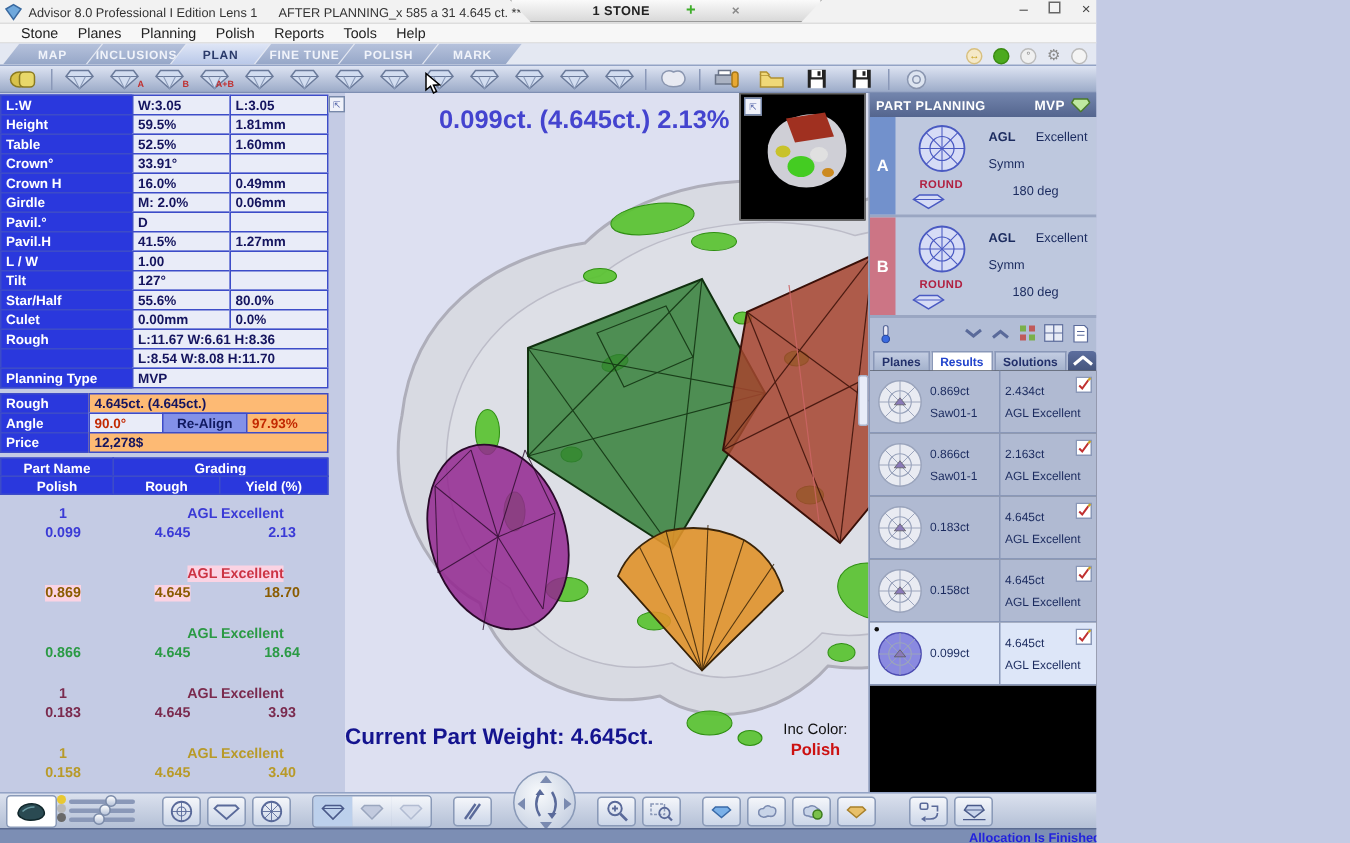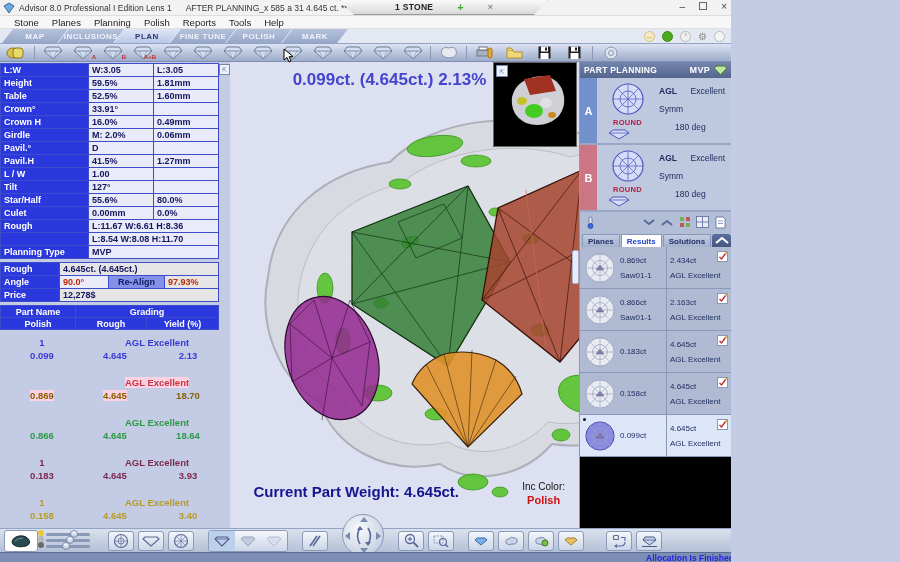--- a/index.html
+++ b/index.html
@@ -56,21 +56,21 @@
   .mlabel { width:89px; background:#2a38dd; color:#fff; flex:none; }
   .mv1 { width:66px; background:#e9ecf8; color:#14145e; flex:none; }
   .mv2 { flex:1; background:#e9ecf8; color:#14145e; }
   .mrow.span .mv1 { width:131px; }
   #table-expand { position:absolute; right:0; top:2px; width:11px; height:11px; background:#f0f2fa; border:1px solid #7788aa; font-size:6px; color:#5566aa; display:flex; align-items:center; justify-content:center; }
 
   #summary-table { width:218px; margin:4px 0 0 1px; }
   .srow { display:flex; height:13px; }
   .scell { border:1px solid #3d4cc8; margin-top:-1px; margin-left:-1px; font-weight:bold; font-size:9px; display:flex; align-items:center; padding:0 3px; }
   .slabel { width:60px; background:#2a38dd; color:#fff; flex:none; }
-  .sval { flex:1; background:#e5e5e5; color:#14145e; }
+  .sval { flex:1; background:#fdba74; color:#14145e; }
   .sred { color:#c22800; }
   .s-angle { width:50px; flex:none; background:#e9ecf8; }
   .s-realign { width:57px; flex:none; background:#8391e8; color:#101a60; justify-content:center; }
 
   #grading-head { width:218px; margin:4px 5px 0 1px; }
   .gh-cell { background:#2a38dd; color:#fff; border:1px solid #3d4cc8; margin-left:-1px; margin-top:-1px; font-weight:bold; font-size:9px; display:flex; align-items:center; justify-content:center; height:13px; }
   .gh-r1c1 { width:76px; flex:none; }
   .gh-r1c2 { flex:1; }
   .gh-r2c1 { width:76px; flex:none; }
   .gh-r2c2 { width:72px; flex:none; }
@@ -81,21 +81,21 @@
   .part-l1, .part-l2 { display:flex; height:13px; align-items:center; }
   .p-name { width:84px; text-align:center; flex:none; }
   .p-grade { flex:1; text-align:center; }
   .p-polish { width:84px; text-align:center; flex:none; }
   .p-rough { width:62px; text-align:center; flex:none; }
   .p-yield { flex:1; text-align:center; }
   .part-row.hl .p-grade span, .part-row.hl .p-polish span, .part-row.hl .p-rough span { background:#fbd3e3; }
 
   
   #canvas-header { position:absolute; top:8px; left:0; right:30px; text-align:center; font-size:17px; font-weight:bold; color:#4444cf; }
-  #canvas-weight { position:absolute; bottom:28px; left:0; right:120px; text-align:right; font-size:15px; font-weight:bold; color:#14148f; }
+  #canvas-weight { position:absolute; bottom:28px; left:0; right:120px; text-align:left; font-size:15px; font-weight:bold; color:#14148f; }
   #inc-color { position:absolute; right:14px; bottom:22px; text-align:center; }
   #inc-color-label { font-size:10px; color:#111; font-weight:normal; display:block; }
   #inc-color-value { font-size:11px; color:#cc1111; font-weight:bold; display:block; margin-top:2px; }
   #stone-svg { position:absolute; left:0; top:0; }
   #mini-thumb { position:absolute; top:0; right:2px; width:84px; height:85px; background:#000; border:1px solid #666; }
   #thumb-expand { position:absolute; left:2px; top:2px; width:12px; height:12px; background:#f0f2fa; border:1px solid #7788aa; font-size:6px; color:#5566aa; display:flex; align-items:center; justify-content:center; }
   #canvas-scrollbar { position:absolute; right:0; top:188px; width:7px; height:34px; background:#e8ecf8; border:1px solid #aab4cc; border-radius:2px; }
 
   
   #pp-header { height:16px; background:linear-gradient(#7385ad,#54658e); color:#fff; font-weight:bold; font-size:8.5px; display:flex; align-items:center; padding:0 4px; letter-spacing:.3px; flex:none; }

